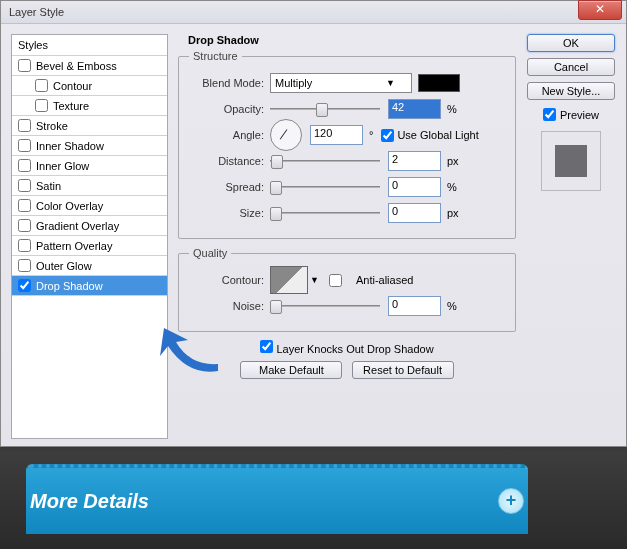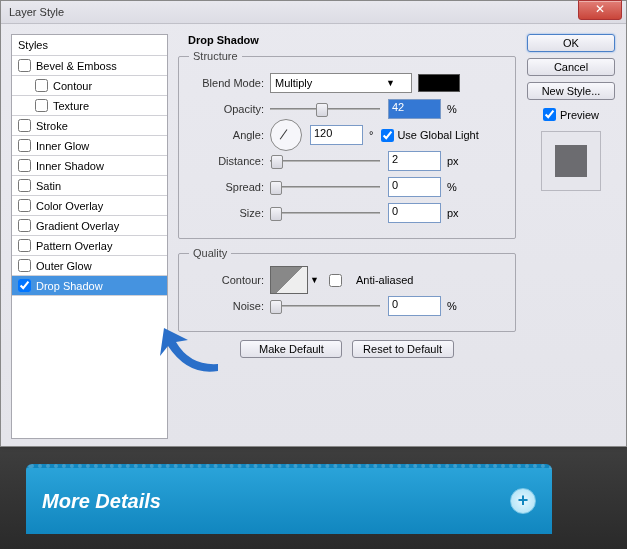--- a/index.html
+++ b/index.html
@@ -33,21 +33,21 @@
 .contour-box{width:36px;height:26px;border:1px solid #666;background:linear-gradient(135deg,#888 50%,#eee 50%);display:inline-block;vertical-align:middle}
 .defrow{text-align:center;margin-top:6px}
 .btn{display:inline-block;min-width:80px;padding:2px 10px;background:linear-gradient(#f8f8fc,#e2e2ea);border:1px solid #8a8a96;border-radius:3px;text-align:center;cursor:default;margin:0 3px}
 .right-col{width:90px;display:flex;flex-direction:column;gap:6px;align-items:center}
 .rbtn{width:86px;padding:2px 0;background:linear-gradient(#f8f8fc,#e2e2ea);border:1px solid #8a8a96;border-radius:3px;text-align:center}
 .rbtn.def{border:1px solid #4a80c8;box-shadow:0 0 2px #6aa0e8}
 .prev{display:flex;align-items:center;gap:4px;margin-top:2px}
 .prevbox{margin-top:4px;width:58px;height:58px;background:#e6e6ec;border:1px solid #b8b8c0;display:flex;align-items:center;justify-content:center}
 .prevbox div{width:32px;height:32px;background:#6c6c70}
 .arrow{position:absolute;left:148px;top:316px;pointer-events:none}
-.banner{position:absolute;left:26px;top:464px;width:494px;height:66px;background:linear-gradient(#2aa3d9,#1186bf);border-radius:6px 6px 0 0;display:flex;align-items:center;padding:0 16px;color:#fff;border-top:4px dotted rgba(255,255,255,.2)}
+.banner{position:absolute;left:26px;top:464px;width:494px;height:66px;background:linear-gradient(#2aa3d9,#1186bf);border-radius:6px 6px 0 0;display:flex;align-items:center;padding:0 4px;color:#fff;border-top:4px dotted rgba(255,255,255,.2)}
 .banner-txt{font-size:20px;font-weight:bold;font-style:italic;flex:1}
 .plus{width:24px;height:24px;border-radius:50%;background:radial-gradient(#e6f7ff,#a5dff5);color:#1186bf;text-align:center;line-height:22px;font-size:18px;font-weight:bold;border:1px solid #7cc8e8}
 .dark{position:absolute;top:447px;left:0;width:627px;height:102px;background:linear-gradient(#3e3e3e,#2a2a2a);z-index:-1}
 </style>
 </head>
 <body>
 
 <div class="dark"></div>
 
 <div class="window">
@@ -70,25 +70,25 @@
           <div class="style-item indent">
             <input type="checkbox" style="">
             <span>Texture</span>
           </div>
           <div class="style-item">
             <input type="checkbox" style="">
             <span>Stroke</span>
           </div>
           <div class="style-item">
             <input type="checkbox" style="">
+            <span>Inner Shadow</span>
+          </div>
+          <div class="style-item">
+            <input type="checkbox" style="">
             <span>Inner Glow</span>
-          </div>
-          <div class="style-item">
-            <input type="checkbox" style="">
-            <span>Inner Shadow</span>
           </div>
           <div class="style-item">
             <input type="checkbox" style="">
             <span>Satin</span>
           </div>
           <div class="style-item">
             <input type="checkbox" style="">
             <span>Color Overlay</span>
           </div>
           <div class="style-item">
@@ -176,20 +176,24 @@
         <div class="row">
           <span class="lbl">Noise:</span>
           <div class="slider">
               <div class="thumb" style="left:0"></div>
             </div>
           <div class="num">0</div>
           <span class="unit">%</span>
         </div>
       </fieldset>
 
+      <div class="defrow">
+        <input type="checkbox" checked="" style="">
+        <span>Layer Knocks Out Drop Shadow</span>
+      </div>
       <div class="defrow">
         <span class="btn">Make Default</span>
         <span class="btn">Reset to Default</span>
       </div>
     </div>
 
     <div class="right-col">
       <div class="rbtn def">OK</div>
       <div class="rbtn">Cancel</div>
       <div class="rbtn">New Style...</div>

